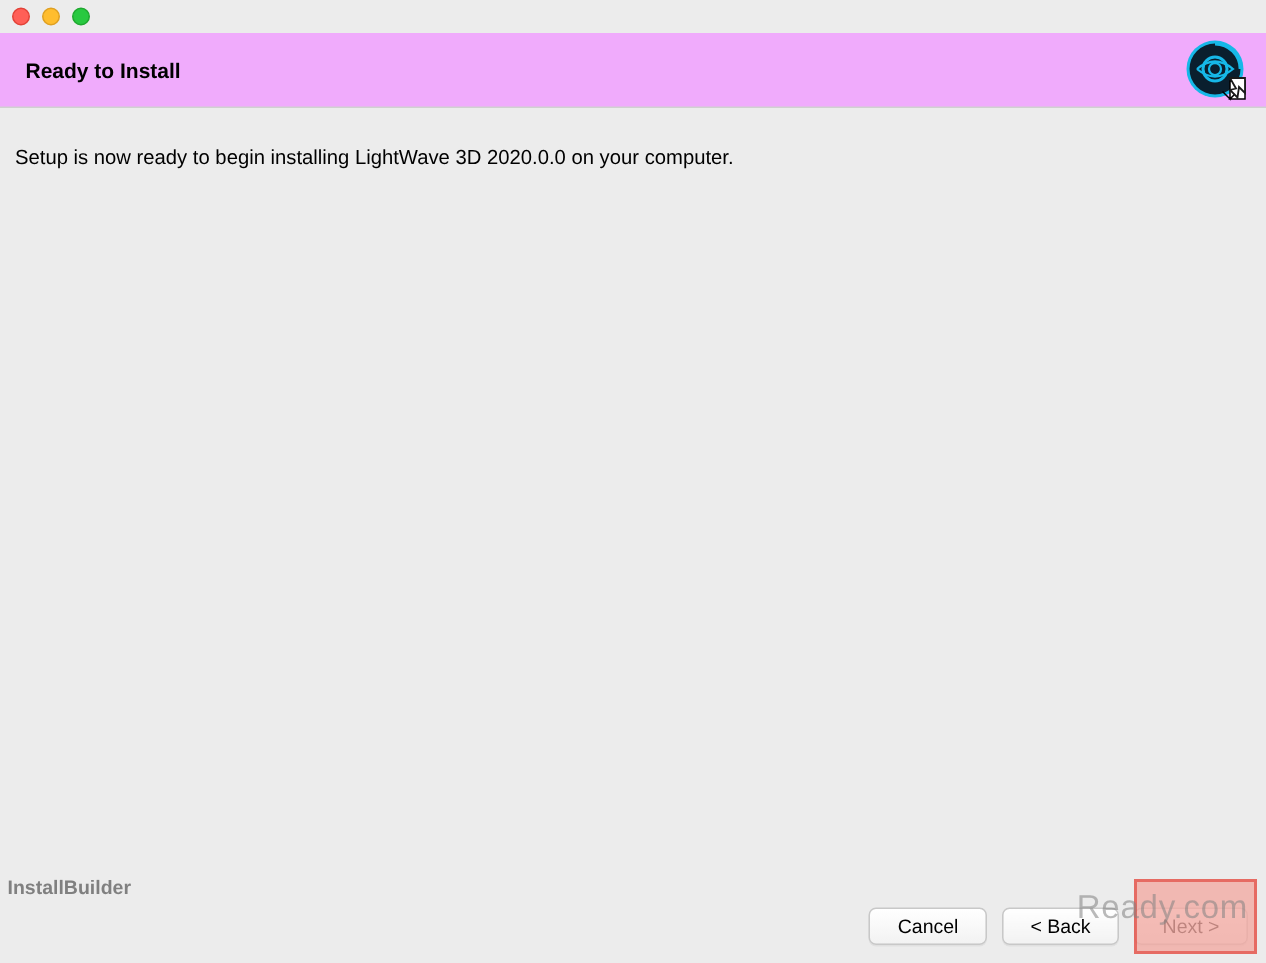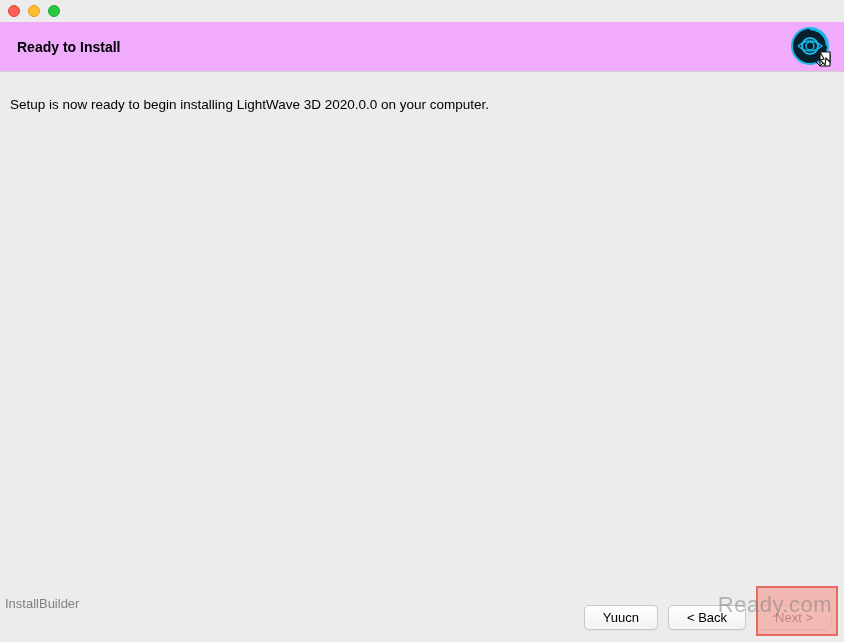--- a/index.html
+++ b/index.html
@@ -76,23 +76,24 @@
     .footer {
       position: absolute;
       bottom: 0;
       left: 0;
       right: 0;
       height: 62px;
     }
     .builder-label {
       position: absolute;
       left: 5px;
-      top: 16px;
+      top: 4px;
       color: #808080;
       font-size: 13px;
+      font-weight: bold;
     }
     .button-row {
       position: absolute;
       right: 12px;
       bottom: 12px;
       display: flex;
       gap: 10px;
       align-items: center;
     }
     .btn {
@@ -157,20 +158,20 @@
   </div>
 </div>
 
 <div class="content">
   <div>Setup is now ready to begin installing LightWave 3D 2020.0.0 on your computer.</div>
 </div>
 
 <div class="footer">
   <div class="builder-label">InstallBuilder</div>
   <div class="button-row">
-    <button class="btn">Yuucn</button>
+    <button class="btn">Cancel</button>
     <button class="btn">&lt; Back</button>
     <button class="btn" style="opacity:0.3">Next &gt;</button>
   </div>
 </div>
 
 <div class="highlight-box"></div>
 <div class="watermark">Ready.com</div>
 
 </body></html>

